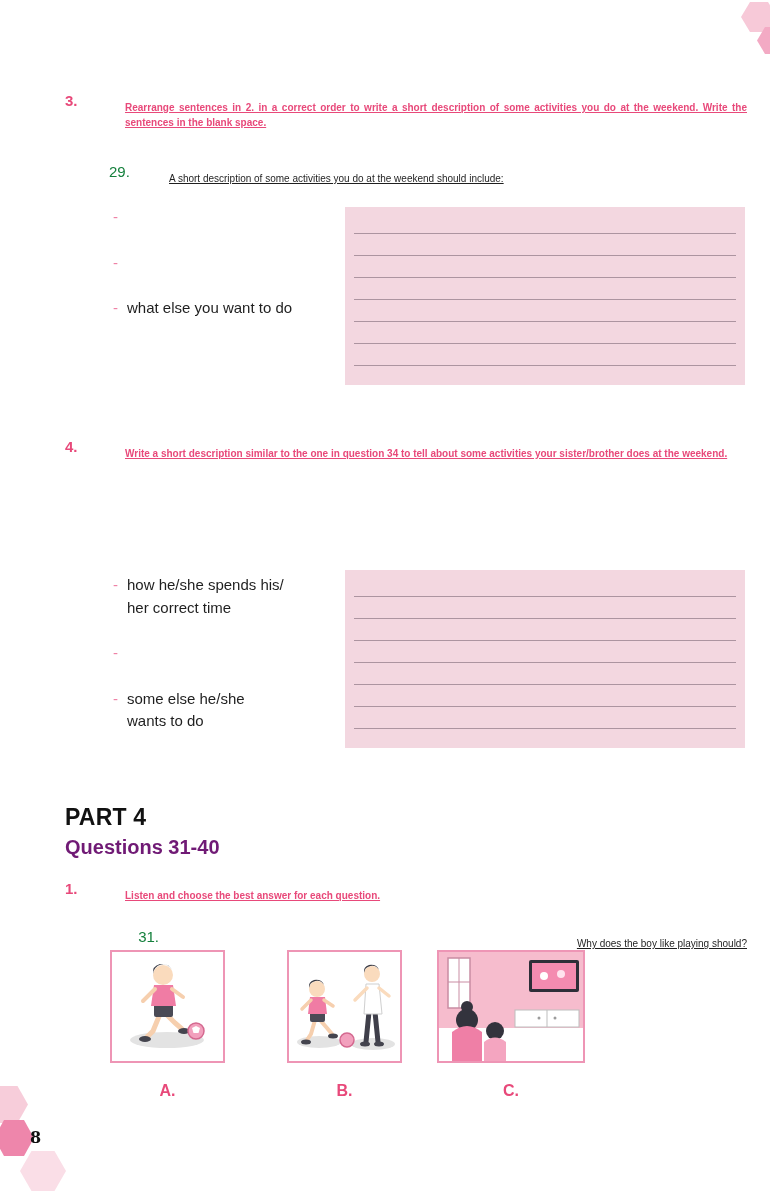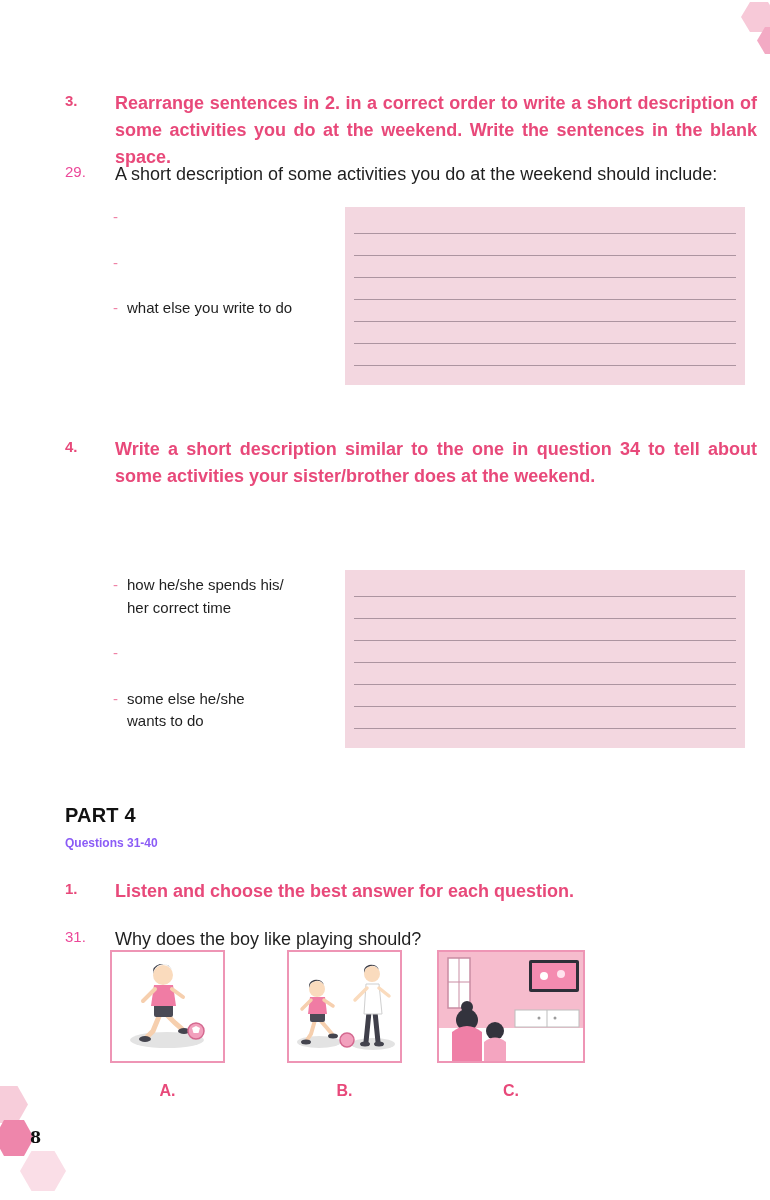--- a/index.html
+++ b/index.html
@@ -6,36 +6,36 @@
   .page{
     position:relative;
     width:770px;height:1200px;
     background:#ffffff;
     font-family:"Liberation Sans",sans-serif;
     color:#1f1f1f;
     overflow:hidden;
   }
   .row{position:absolute;left:65px;width:692px;display:flex;align-items:flex-start;}
   .num{flex:0 0 50px;font-size:15px;line-height:1.5;}
-  .row p{margin:0;flex:1;font-size:18px;line-height:1.5;}
+  .row p{margin:10px;flex:1;font-size:10px;line-height:1.5;text-decoration:underline;}
   .accent{color:#e8497a;}
-  .accent-light{color:#ec4899;}
+  .accent-light{color:#15803d;margin-left:44px;}
   .bold{font-weight:700;}
   .justify{text-align:justify;}
   .bullets{position:absolute;left:113px;width:222px;}
   .bullet{display:flex;gap:9px;margin-bottom:23px;font-size:15px;line-height:1.5;}
   .bullet .dash{color:#ef82a6;flex:0 0 auto;}
   .bullet .btext{white-space:pre-line;}
   .writebox{
     position:absolute;left:345px;width:400px;height:178px;
     background:#f3d7e0;padding-top:5px;box-sizing:border-box;
   }
   .wline{height:21px;margin:0 9px;border-bottom:1px solid #ac94a0;}
-  .part-title{position:absolute;left:65px;font-size:20px;font-weight:700;color:#111;letter-spacing:0.2px;}
-  .part-sub{position:absolute;left:65px;font-size:12px;font-weight:700;color:#8b5cf6;}
+  .part-title{position:absolute;left:65px;font-size:23px;font-weight:700;color:#111;letter-spacing:0.2px;}
+  .part-sub{position:absolute;left:65px;font-size:20px;font-weight:700;color:#701a75;}
   .imgbox{
     position:absolute;top:950px;height:113px;box-sizing:border-box;
     border:2px solid #ee95b5;background:#ffffff;
   }
   .imgbox svg{display:block;width:100%;height:100%;}
   .opt-label{position:absolute;top:1082px;text-align:center;font-size:16px;font-weight:700;color:#e8497a;}
   .hex{position:absolute;clip-path:polygon(25% 0,75% 0,100% 50%,75% 100%,25% 100%,0 50%);}
   .pagenum{
     position:absolute;left:30px;top:1128px;
     font-family:"DejaVu Serif",serif;font-weight:700;font-size:16px;color:#111;
@@ -61,21 +61,21 @@
 
   <div class="bullets" style="top:206px;">
     <div class="bullet">
       <span class="dash">-</span>
     </div>
     <div class="bullet">
       <span class="dash">-</span>
     </div>
     <div class="bullet">
       <span class="dash">-</span>
-      <span class="btext">what else you write to do</span>
+      <span class="btext">what else you want to do</span>
     </div>
   </div>
 
   <div class="writebox" style="top:207px;">
     <div class="wline"></div>
     <div class="wline"></div>
     <div class="wline"></div>
     <div class="wline"></div>
     <div class="wline"></div>
     <div class="wline"></div>
@@ -115,21 +115,21 @@
   </div>
 
   <div class="part-title" style="top:804px;">PART 4</div>
   <div class="part-sub" style="top:836px;">Questions 31-40</div>
 
   <div class="row" style="top:878px;">
     <span class="num accent bold">1.</span>
     <p class="accent bold">Listen and choose the best answer for each question.</p>
   </div>
 
-  <div class="row" style="top:926px;">
+  <div class="row" style="top:926px;text-align:right;">
     <span class="num accent-light">31.</span>
     <p>Why does the boy like playing should?</p>
   </div>
 
   <div class="imgbox" style="left:110px;width:115px;">
     <svg viewBox="0 0 111 109">
       <ellipse cx="55" cy="88" rx="37" ry="8" fill="#e3e3e3"></ellipse>
       <path d="M48 62 L41 79 L35 85" stroke="#f6cfae" stroke-width="5" fill="none" stroke-linecap="round"></path>
       <path d="M54 62 L63 71 L70 77" stroke="#f6cfae" stroke-width="5" fill="none" stroke-linecap="round"></path>
       <ellipse cx="33" cy="87" rx="6" ry="3" fill="#44444e"></ellipse>

